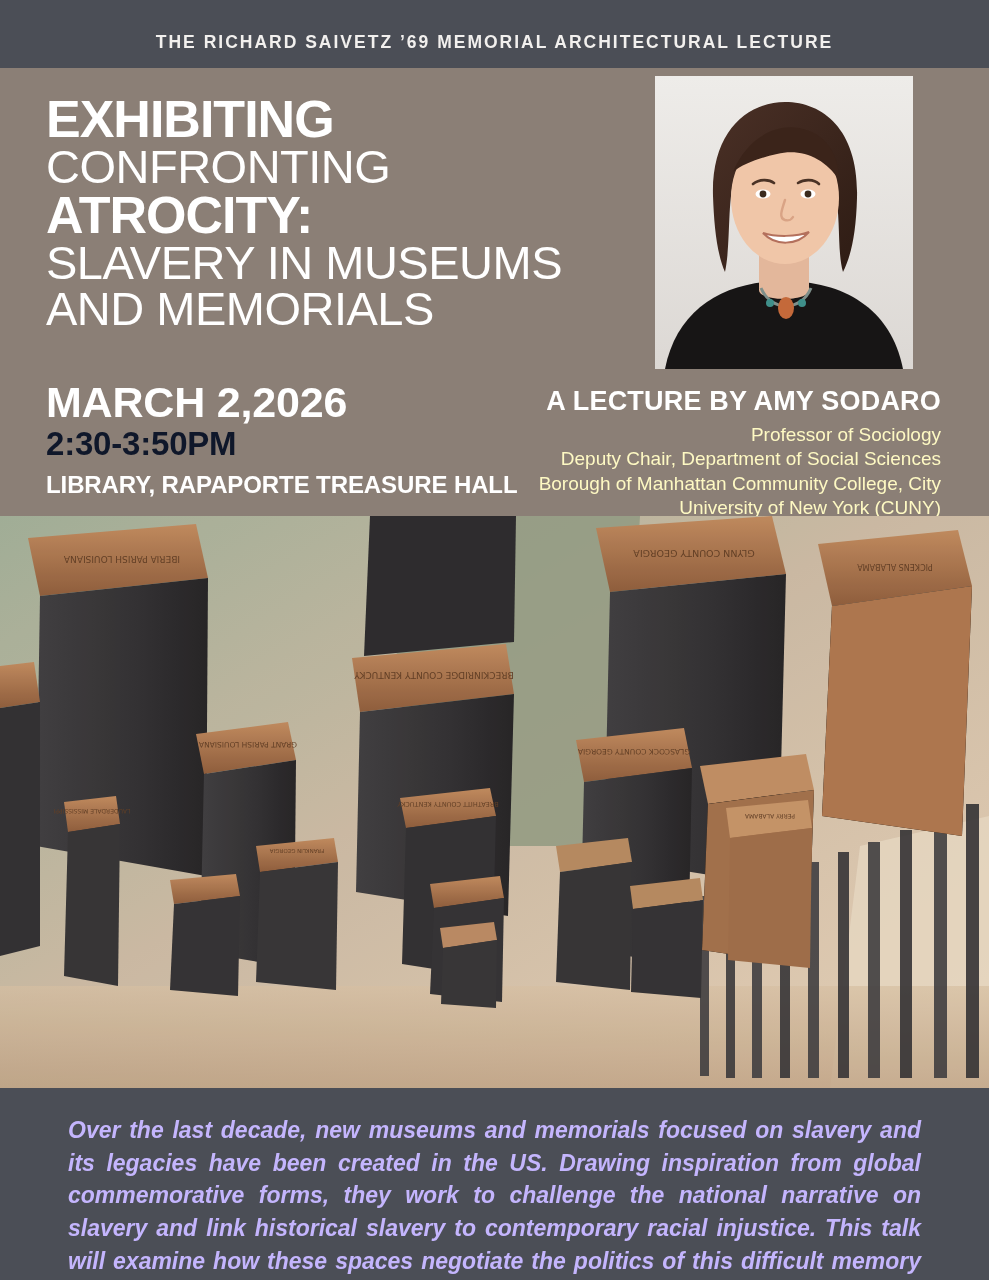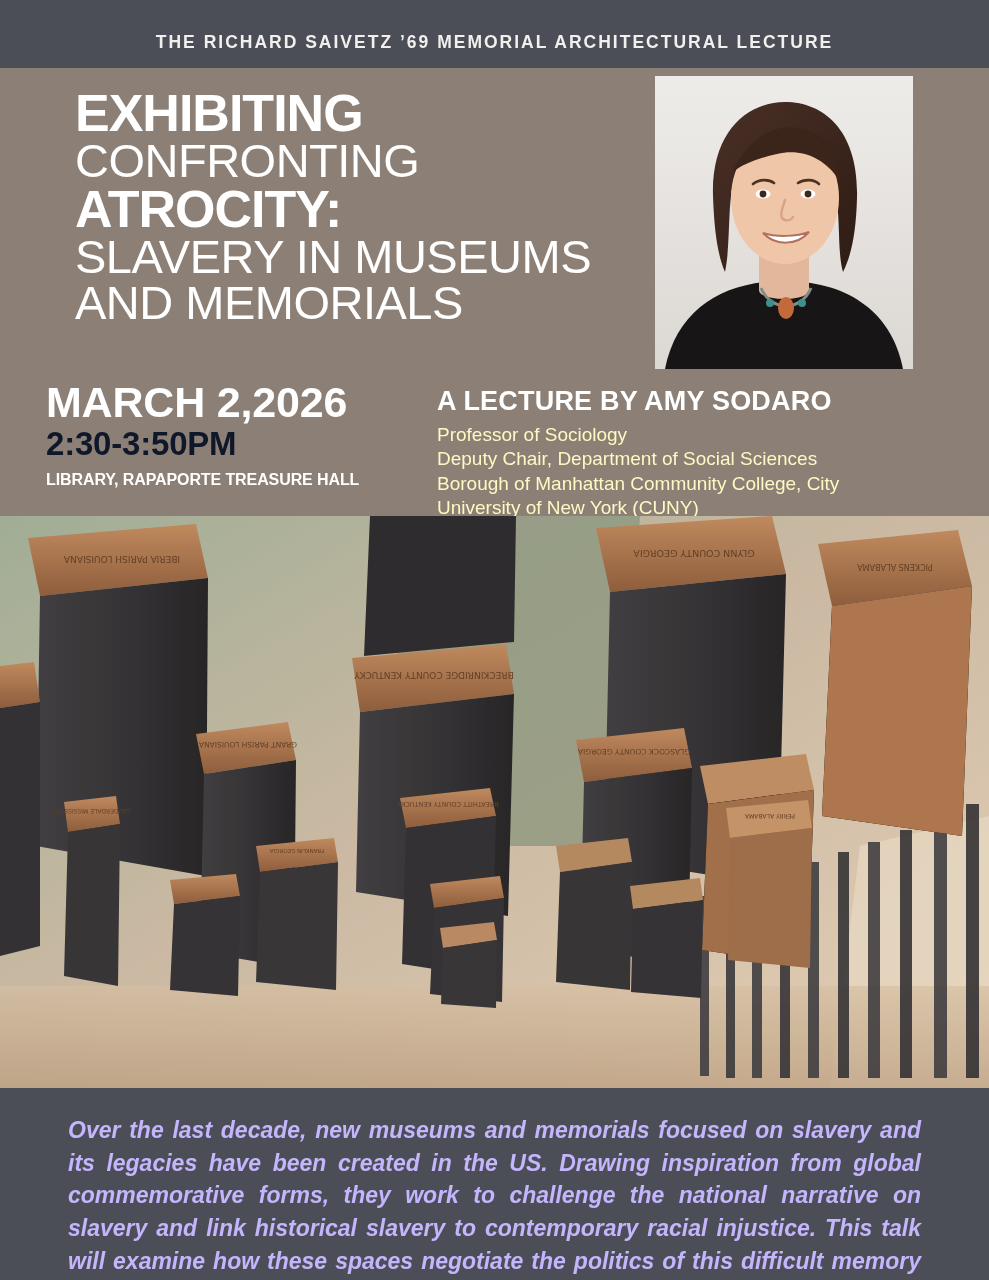--- a/index.html
+++ b/index.html
@@ -47,24 +47,23 @@
     position: absolute;
     top: 68px; left: 0;
     width: 989px;
     height: 448px;
     background: #8b7f76;
   }
 
   
   .title-wrap {
     position: absolute;
-    top: 20px;
+    top: 26px;
     left: 46px;
     width: 600px;
-    margin-left: 29px;
   }
   .title-line {
     color: #ffffff;
     font-weight: bold;
     line-height: 0.97;
     letter-spacing: -0.5px;
     font-family: "Liberation Sans", sans-serif;
     white-space: nowrap;
   }
   .title-line.big {
@@ -107,33 +106,34 @@
   .detail-time {
     color: #0f172a;
     font-size: 33px;
     font-weight: bold;
     letter-spacing: -0.2px;
     line-height: 1.12;
     font-family: "Liberation Sans", sans-serif;
   }
   .detail-location {
     color: #ffffff;
-    font-size: 16px;
+    font-size: 24px;
     font-weight: bold;
     letter-spacing: -0.1px;
     margin-top: 8px;
     font-family: "Liberation Sans", sans-serif;
   }
 
   
   .speaker {
     position: absolute;
-    right: 32px;
+    right: 48px;
     top: 318px;
     width: 520px;
+    text-align: right;
   }
   .speaker-name {
     color: #ffffff;
     font-size: 27px;
     font-weight: bold;
     letter-spacing: 0.2px;
     font-family: "Liberation Sans", sans-serif;
   }
   .speaker-line {
     color: #fef9c3;

